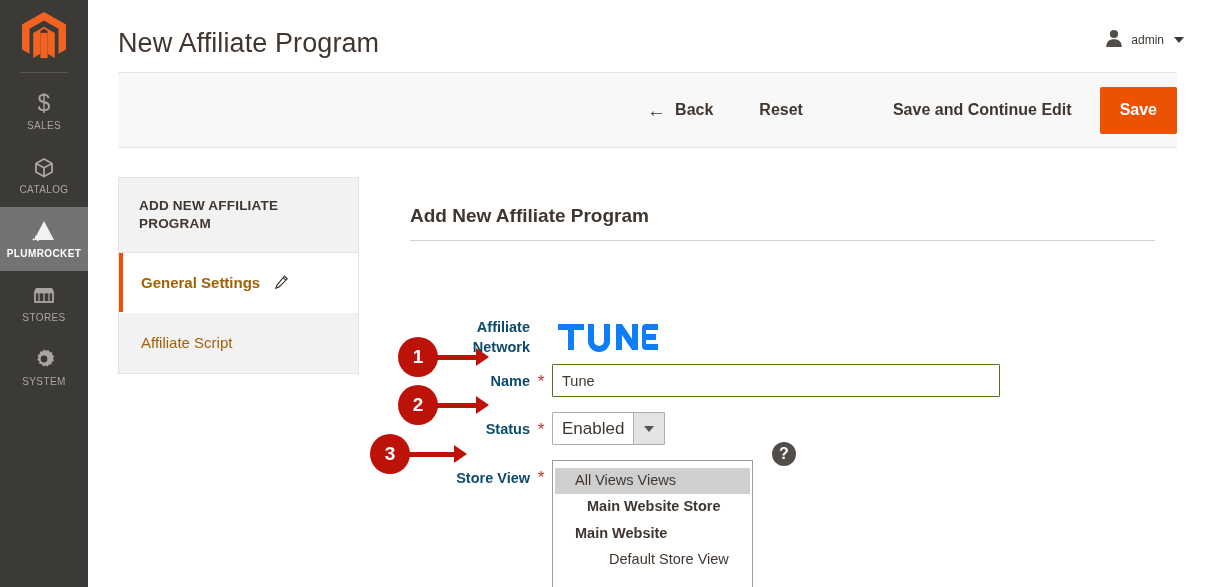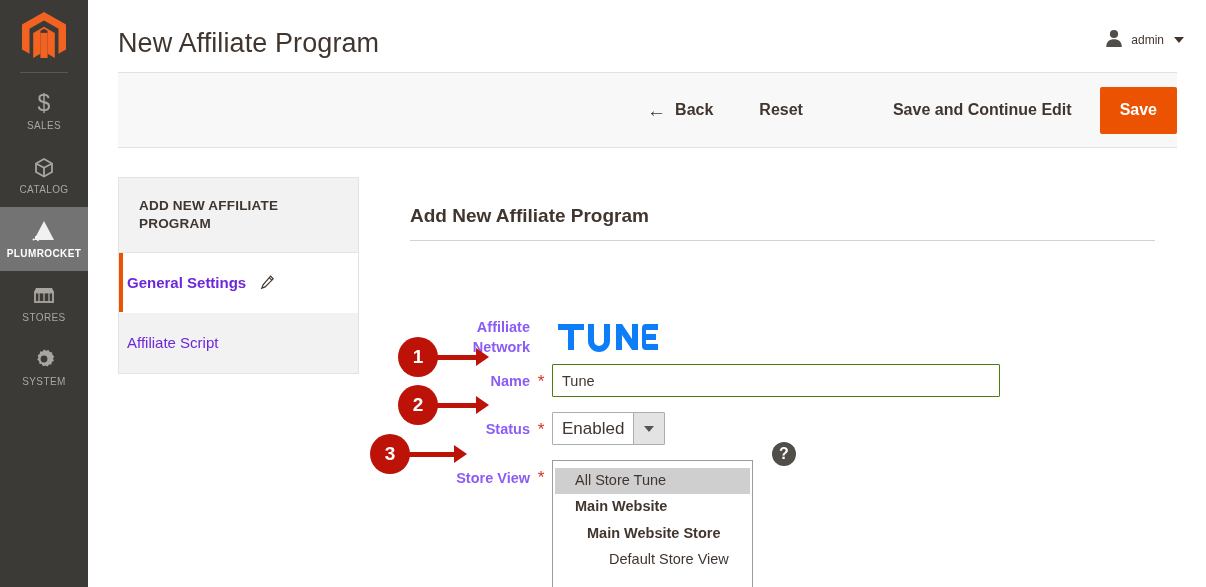--- a/index.html
+++ b/index.html
@@ -164,23 +164,23 @@
     font-size: 13.5px;
     font-weight: bold;
     line-height: 1.35;
     color: #41362f;
     text-transform: uppercase;
     letter-spacing: 0.2px;
     border-bottom: 1px solid #e3e3e3;
   }
   .nav-tab {
     position: relative;
-    padding: 21px 18px 21px 8px;
+    padding: 21px 18px 21px 22px;
     font-size: 15px;
-    color: #6d28d9;
+    color: #a16207;
     cursor: pointer;
     display: flex;
     align-items: center;
     gap: 14px;
     border-bottom: 1px solid transparent;
   }
   .nav-tab.active {
     background: #ffffff;
     font-weight: bold;
   }
@@ -215,21 +215,21 @@
   .field-row {
     position: relative;
     display: flex;
     align-items: flex-start;
   }
   .field-label {
     width: 120px;
     text-align: right;
     font-size: 14.5px;
     font-weight: bold;
-    color: #8b5cf6;
+    color: #0c4a6e;
     line-height: 1.35;
     padding-top: 8px;
   }
   .req-star {
     color: #e02b27;
     font-size: 17px;
     line-height: 1;
     width: 22px;
     text-align: center;
     padding-top: 10px;
@@ -531,23 +531,23 @@
           </div>
       </div>
     </div>
   </div>
 
   <div class="field-row" id="row-storeview">
     <div class="field-label">Store View</div>
     <div class="req-star">*</div>
     <div class="field-control">
       <div id="store-view-select">
-        <div class="sv-option selected">All Store Tune</div>
+        <div class="sv-option selected">All Views Views</div>
+        <div class="sv-option lvl2">Main Website Store</div>
         <div class="sv-option lvl1">Main Website</div>
-        <div class="sv-option lvl2">Main Website Store</div>
         <div class="sv-option lvl3">Default Store View</div>
         <div id="sv-resize-handle"></div>
       </div>
     </div>
   </div>
 </div>
 
 <div id="help-icon">?</div>
 
 <div class="callout" id="callout-1">

